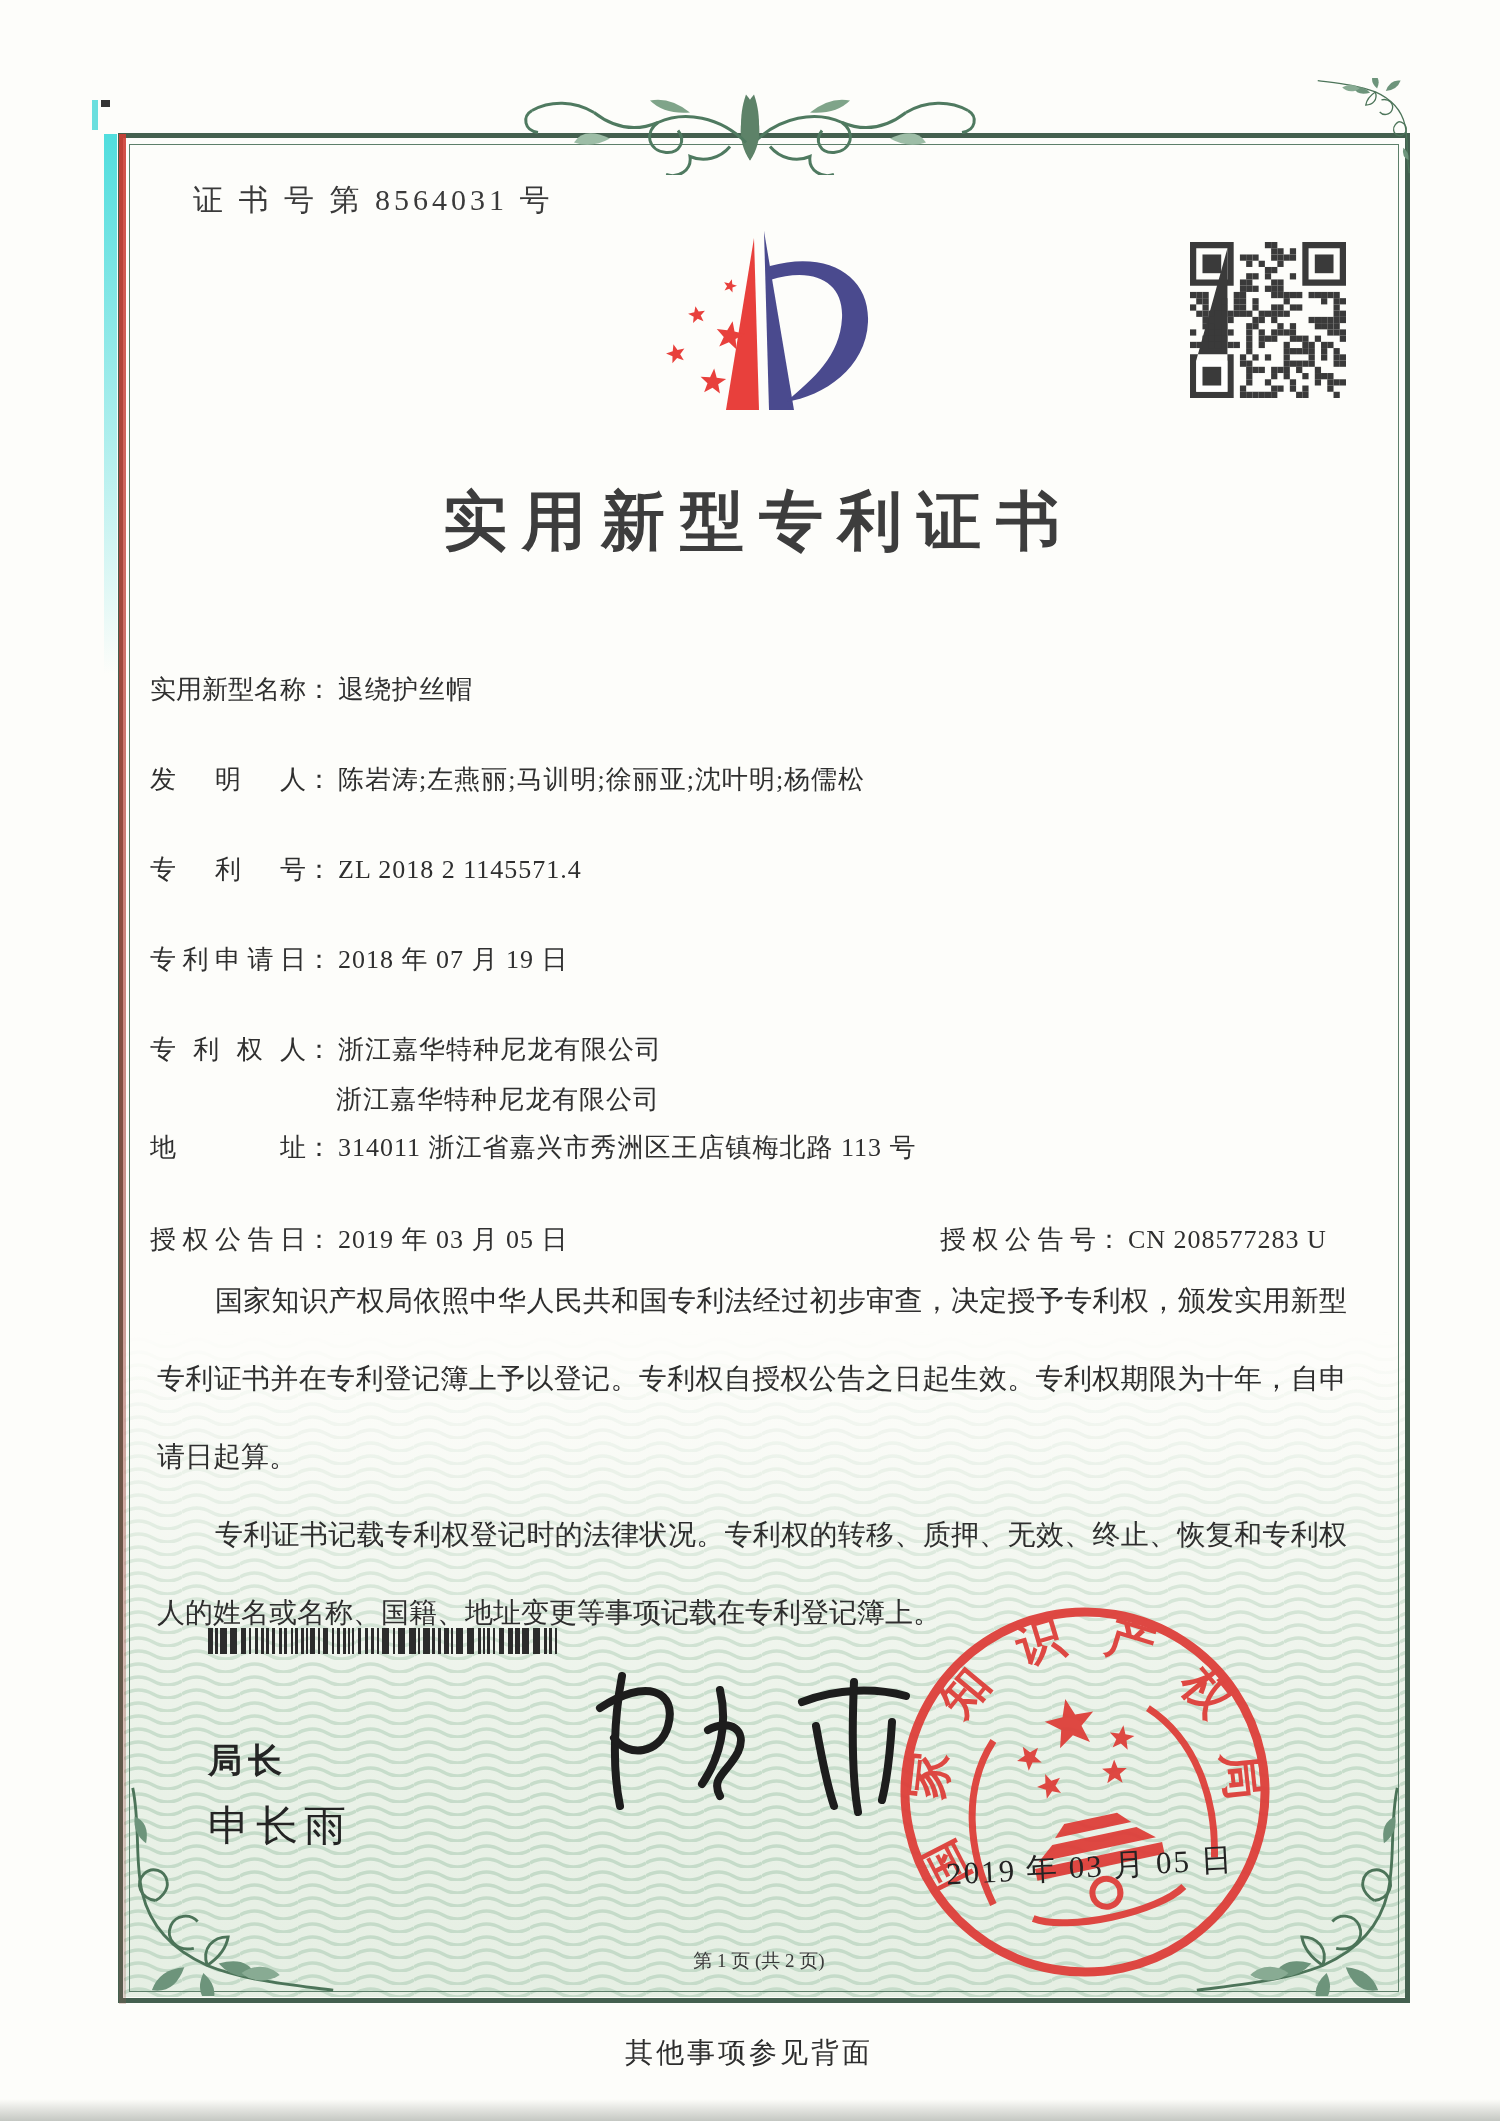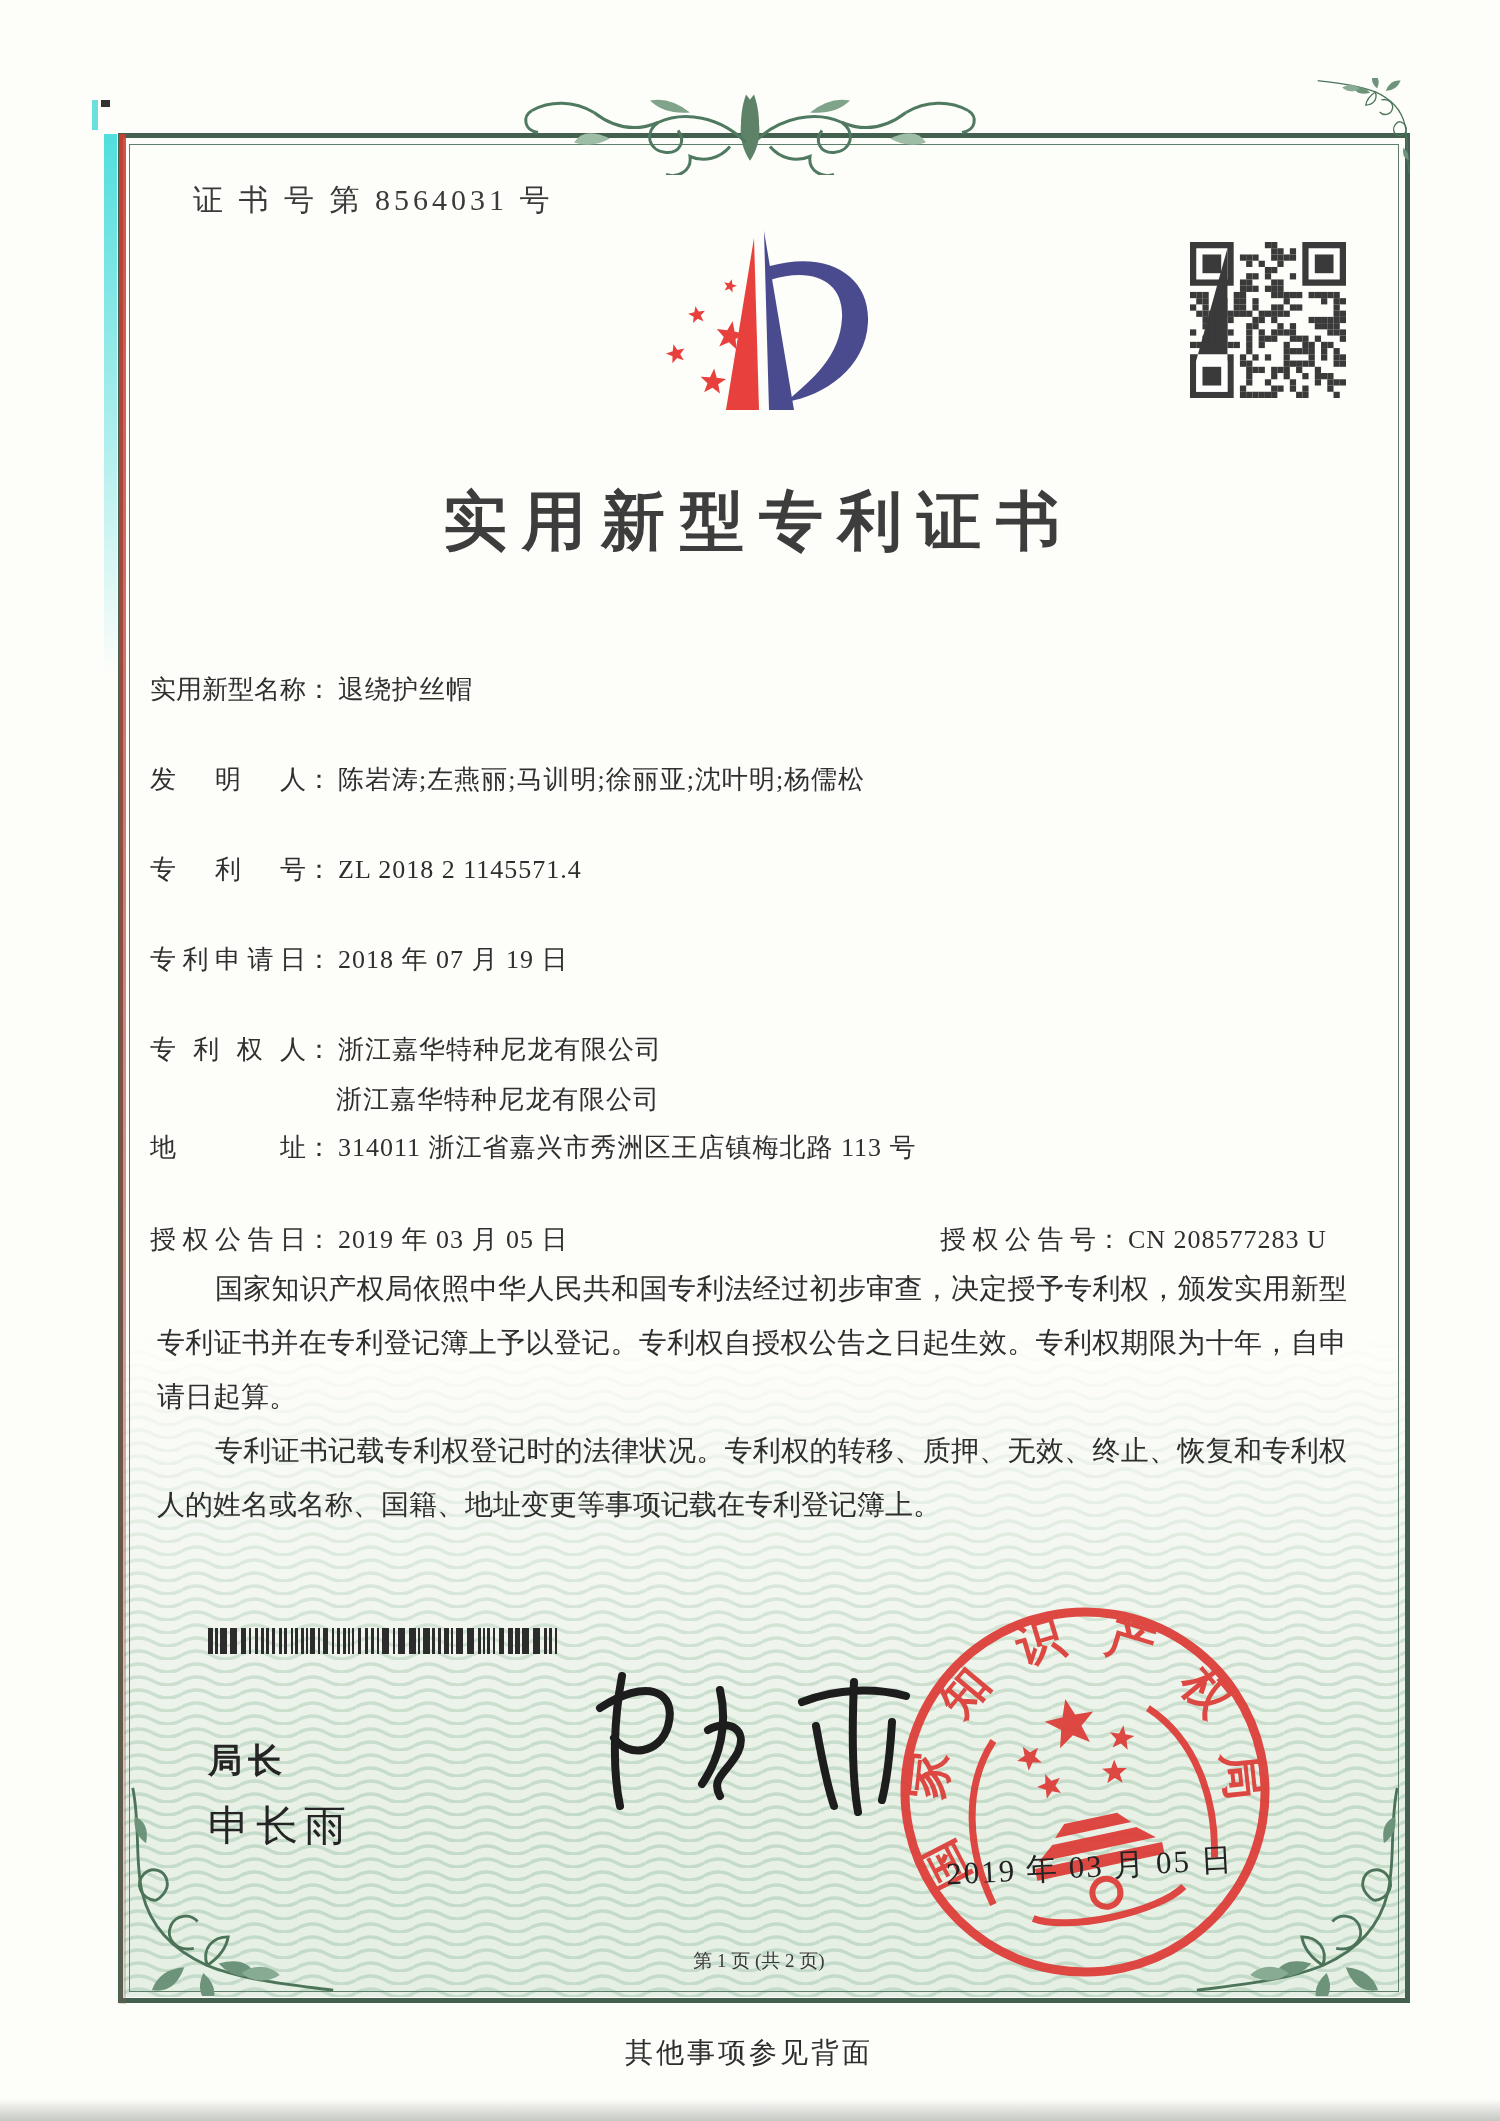--- a/index.html
+++ b/index.html
@@ -46,21 +46,21 @@
   
   .frow{left:150px;font-size:26px;color:#2f2f2f;white-space:nowrap;}
   .flabel{display:inline-block;width:156px;text-align:justify;text-align-last:justify;}
   .fcolon{display:inline-block;margin-right:6px;}
   .fval{letter-spacing:1px;}
   .r1{top:672px;} .r2{top:762px;} .r3{top:852px;} .r4{top:942px;}
   .r5{top:1032px;} .r5b{top:1082px;left:336px;} .r6{top:1130px;} .r7{top:1222px;}
   .grant-right{left:790px;top:0;position:absolute;white-space:nowrap;}
 
   
-  .body-text{left:157px;top:1262px;width:1190px;font-size:28px;line-height:54px;color:#2e2e2e;text-align:justify;}
+  .body-text{left:157px;top:1262px;width:1190px;font-size:28px;line-height:78px;color:#2e2e2e;text-align:justify;}
   .body-text p{margin:0;text-indent:58px;}
 
   
   .barcode{left:208px;top:1628px;width:356px;height:26px;}
   .barcode rect{fill:#2c2c2c;}
   .commissioner-title{left:208px;top:1738px;font-size:34px;font-weight:600;color:#242424;
     font-family:"Liberation Sans","DejaVu Sans",sans-serif;letter-spacing:6px;}
   .commissioner-name{left:208px;top:1798px;font-size:42px;font-weight:400;color:#242424;
     font-family:"Liberation Sans","DejaVu Sans",sans-serif;letter-spacing:6px;}
   .signature{left:570px;top:1638px;width:380px;height:190px;}

